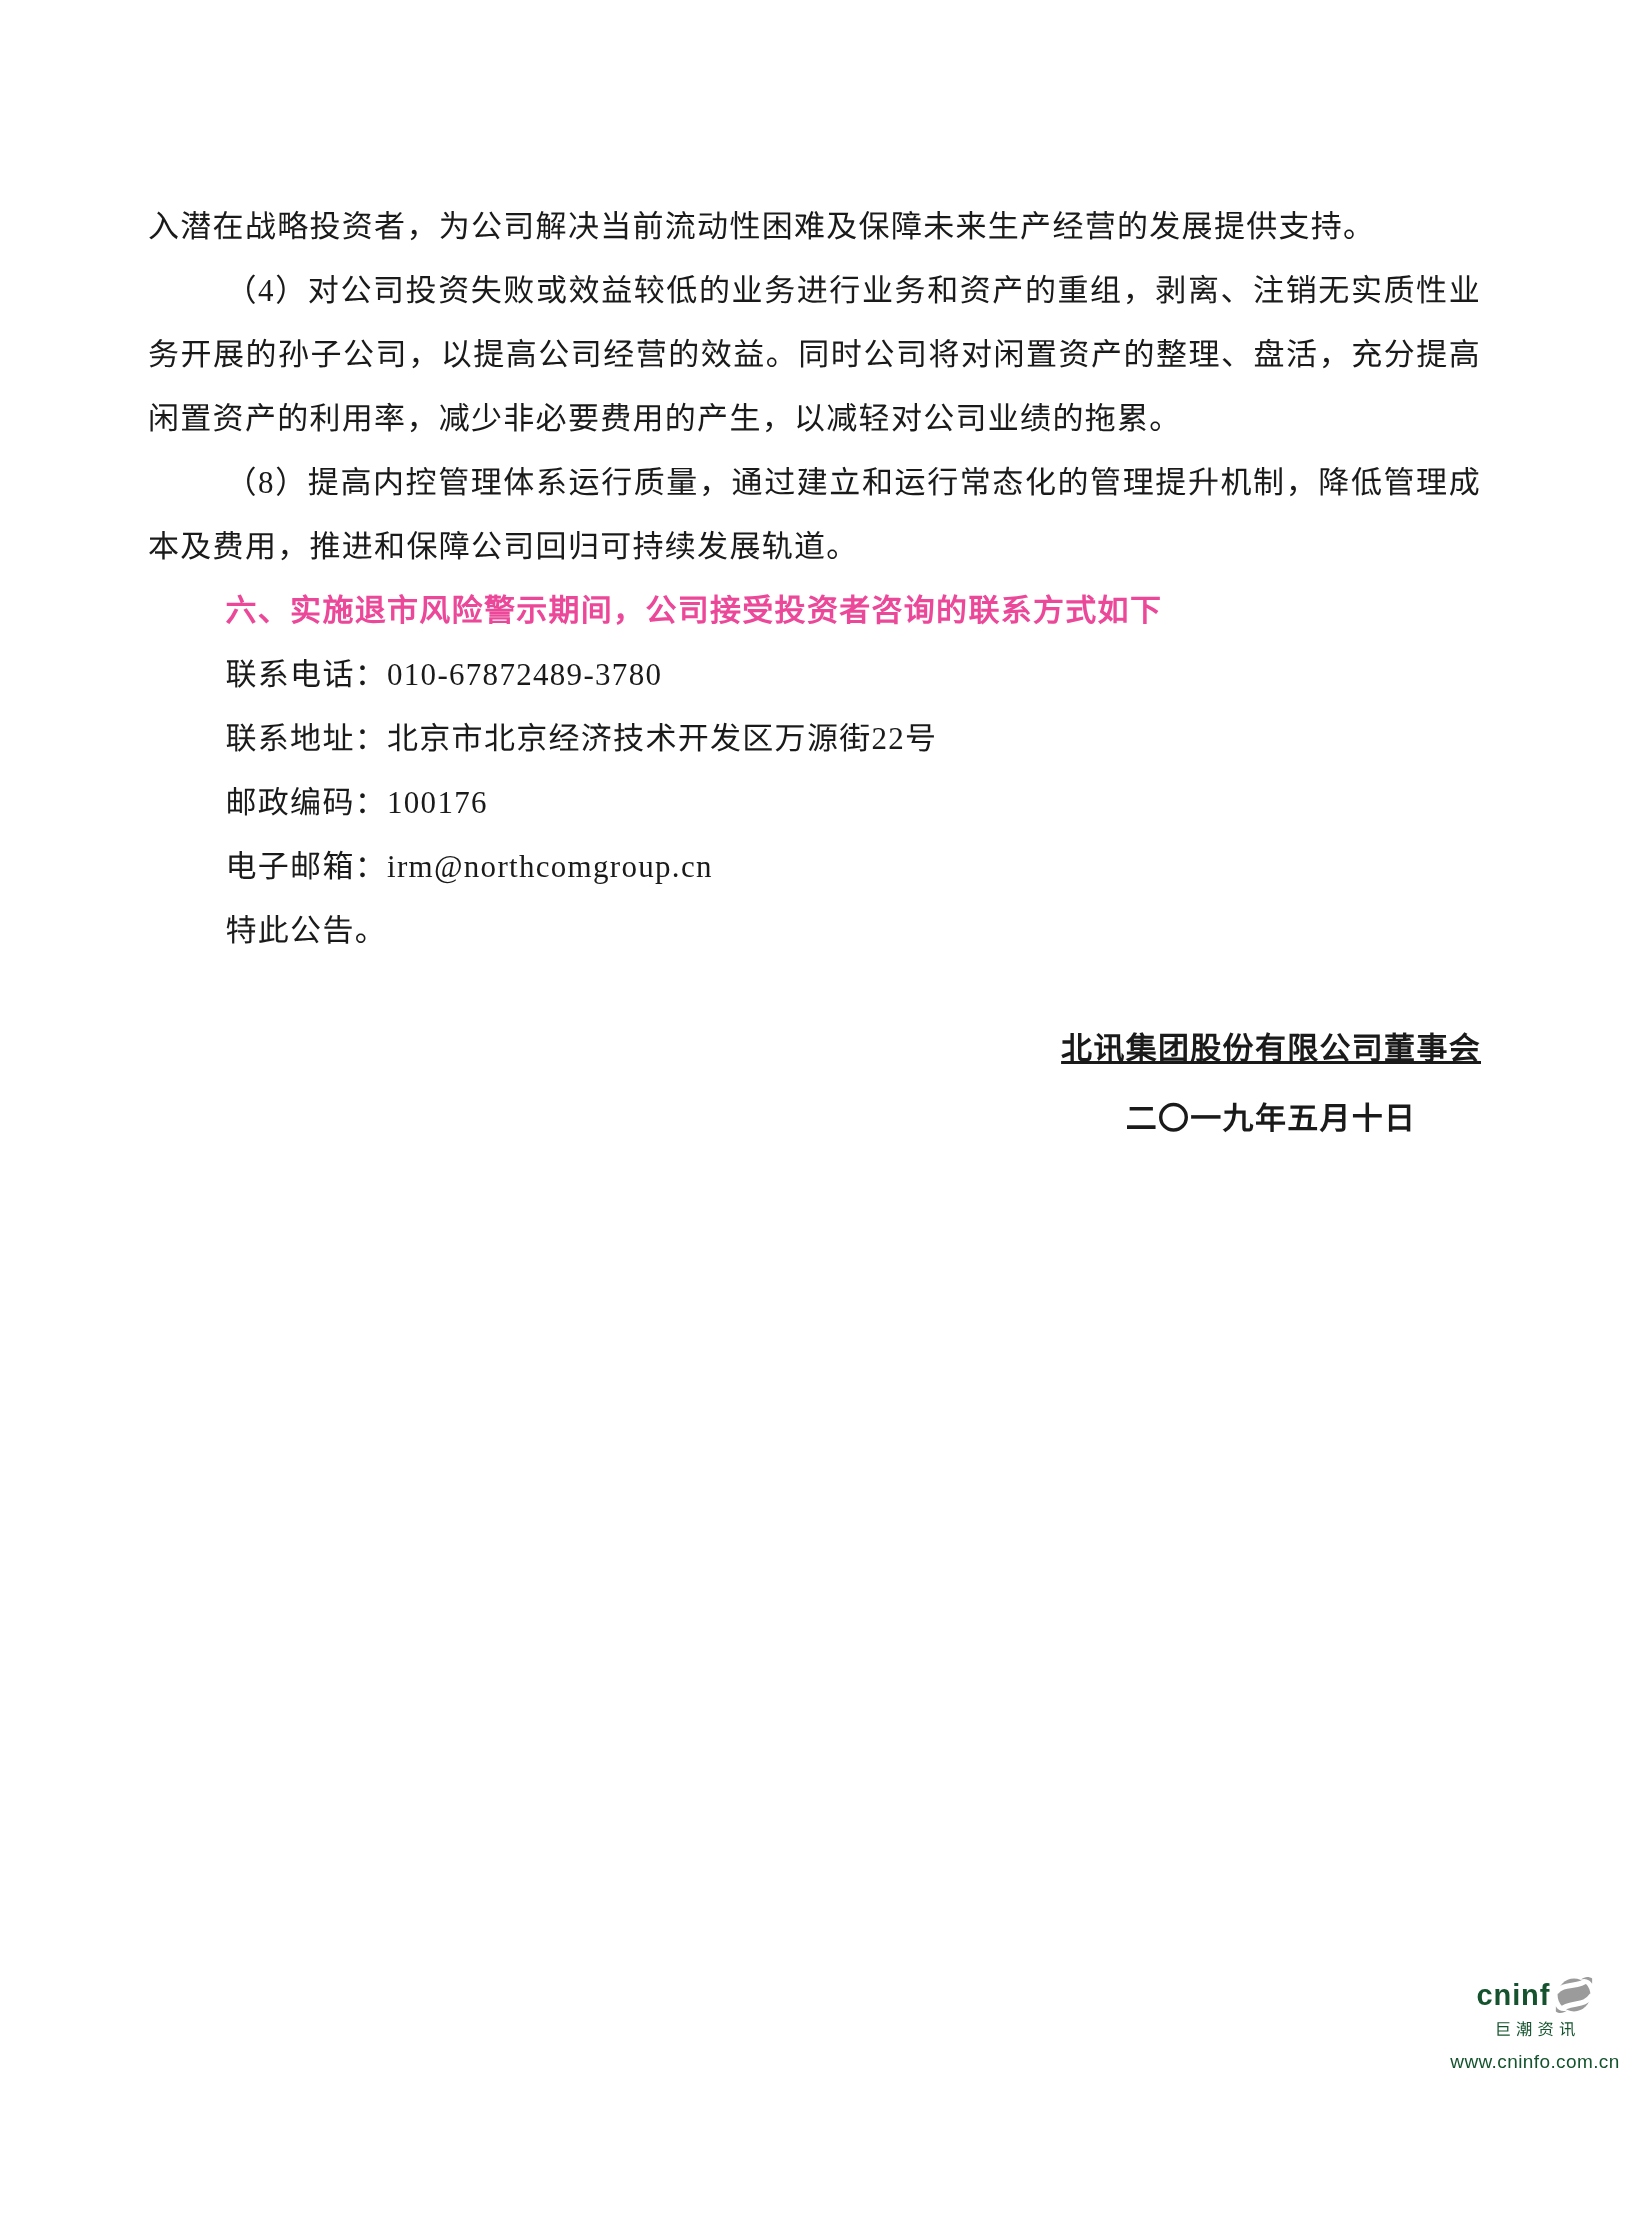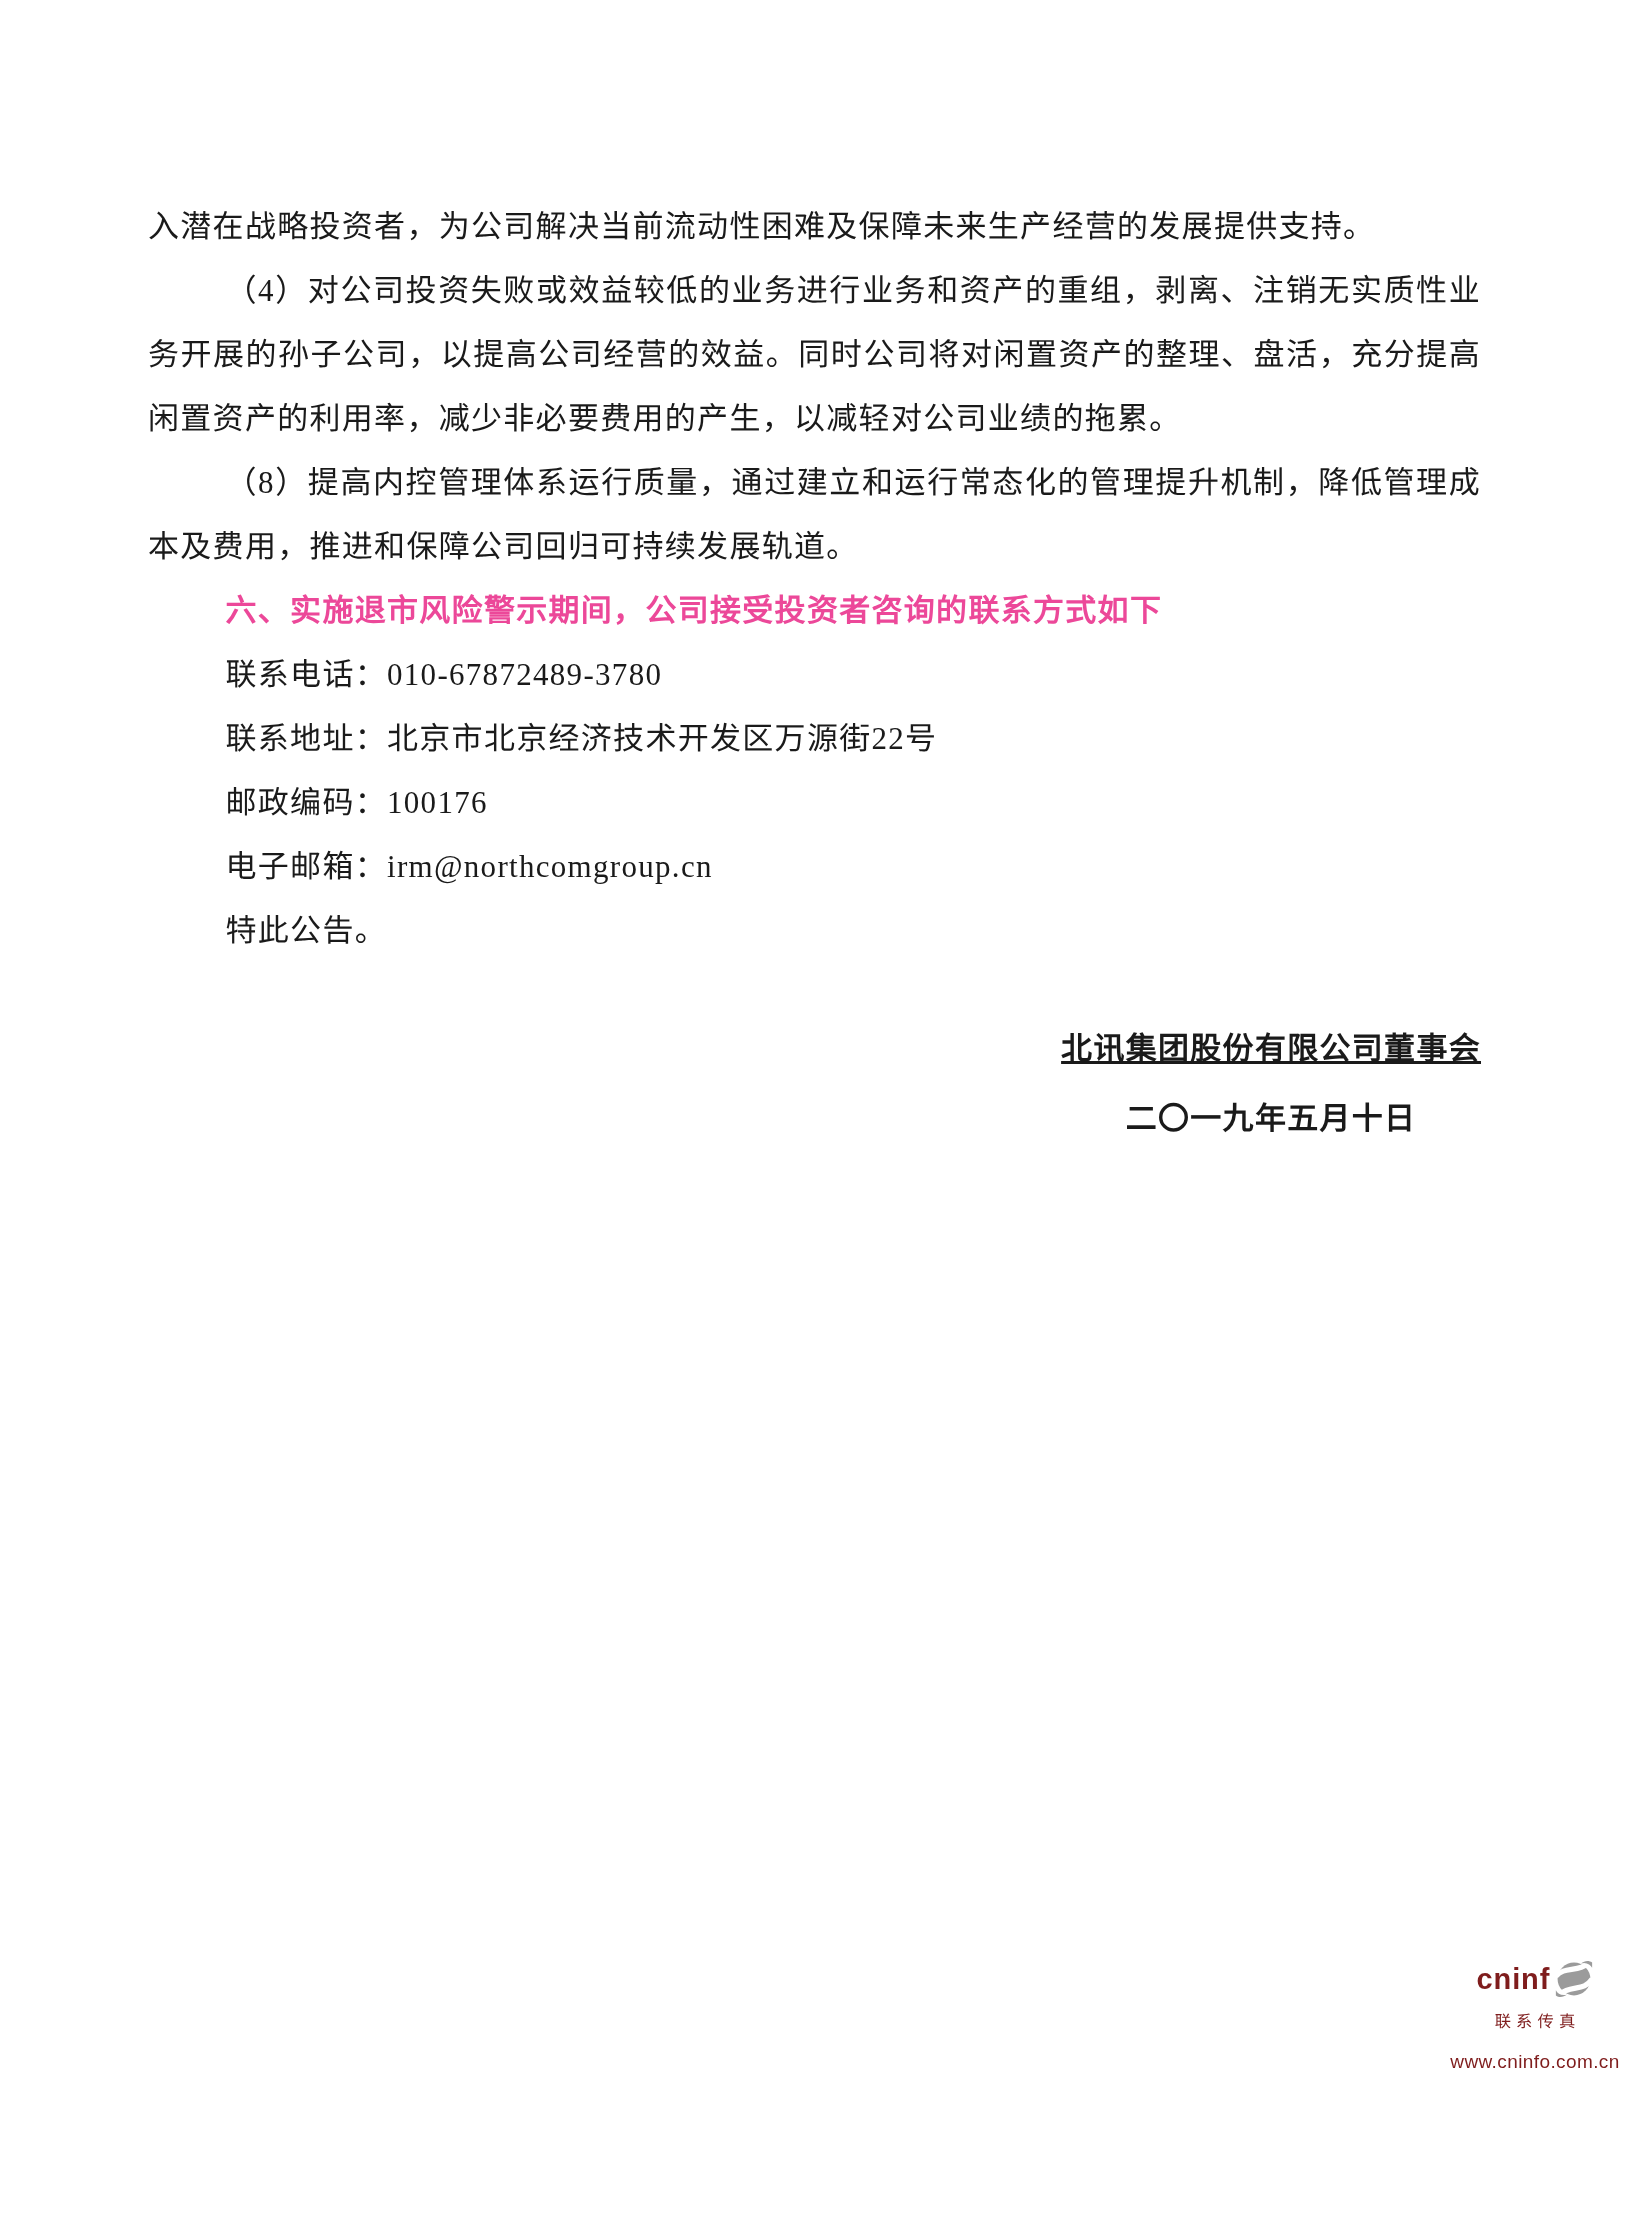--- a/index.html
+++ b/index.html
@@ -125,30 +125,30 @@
 
     <div class="sig-wrap">
       <div class="sig-block">
         <div class="sig-line">北讯集团股份有限公司董事会</div>
         <div class="sig-date">二〇一九年五月十日</div>
       </div>
     </div>
 
   </div>
 
-  <div class="watermark" style="color:#7f1d1d;gap:8px;">
+  <div class="watermark" style="color:#14532d;">
     <div class="wm-row">
       <span class="wm-logo-text">cninf</span>
       <span class="wm-globe">
         <svg width="38" height="38" viewBox="0 0 44 44" xmlns="http://www.w3.org/2000/svg">
           <circle cx="22" cy="22" r="19" fill="#9b9b9b"></circle>
           <path d="M1 19 C 12 6, 26 16, 43 1" stroke="#ffffff" stroke-width="6" fill="none"></path>
           <path d="M1 43 C 18 27, 32 38, 43 22" stroke="#ffffff" stroke-width="6" fill="none"></path>
           <path d="M30 4 C 36 2, 41 5, 43 9 L 43 3 C 39 0, 34 1, 30 4 Z" fill="#9b9b9b"></path>
           <path d="M14 40 C 8 42, 3 39, 1 35 L 1 41 C 5 44, 10 43, 14 40 Z" fill="#9b9b9b"></path>
         </svg>
       </span>
     </div>
-    <div class="wm-sub">联系传真</div>
+    <div class="wm-sub">巨潮资讯</div>
     <div class="wm-url">www.cninfo.com.cn</div>
   </div>
 </div>
 
 
 </body></html>

